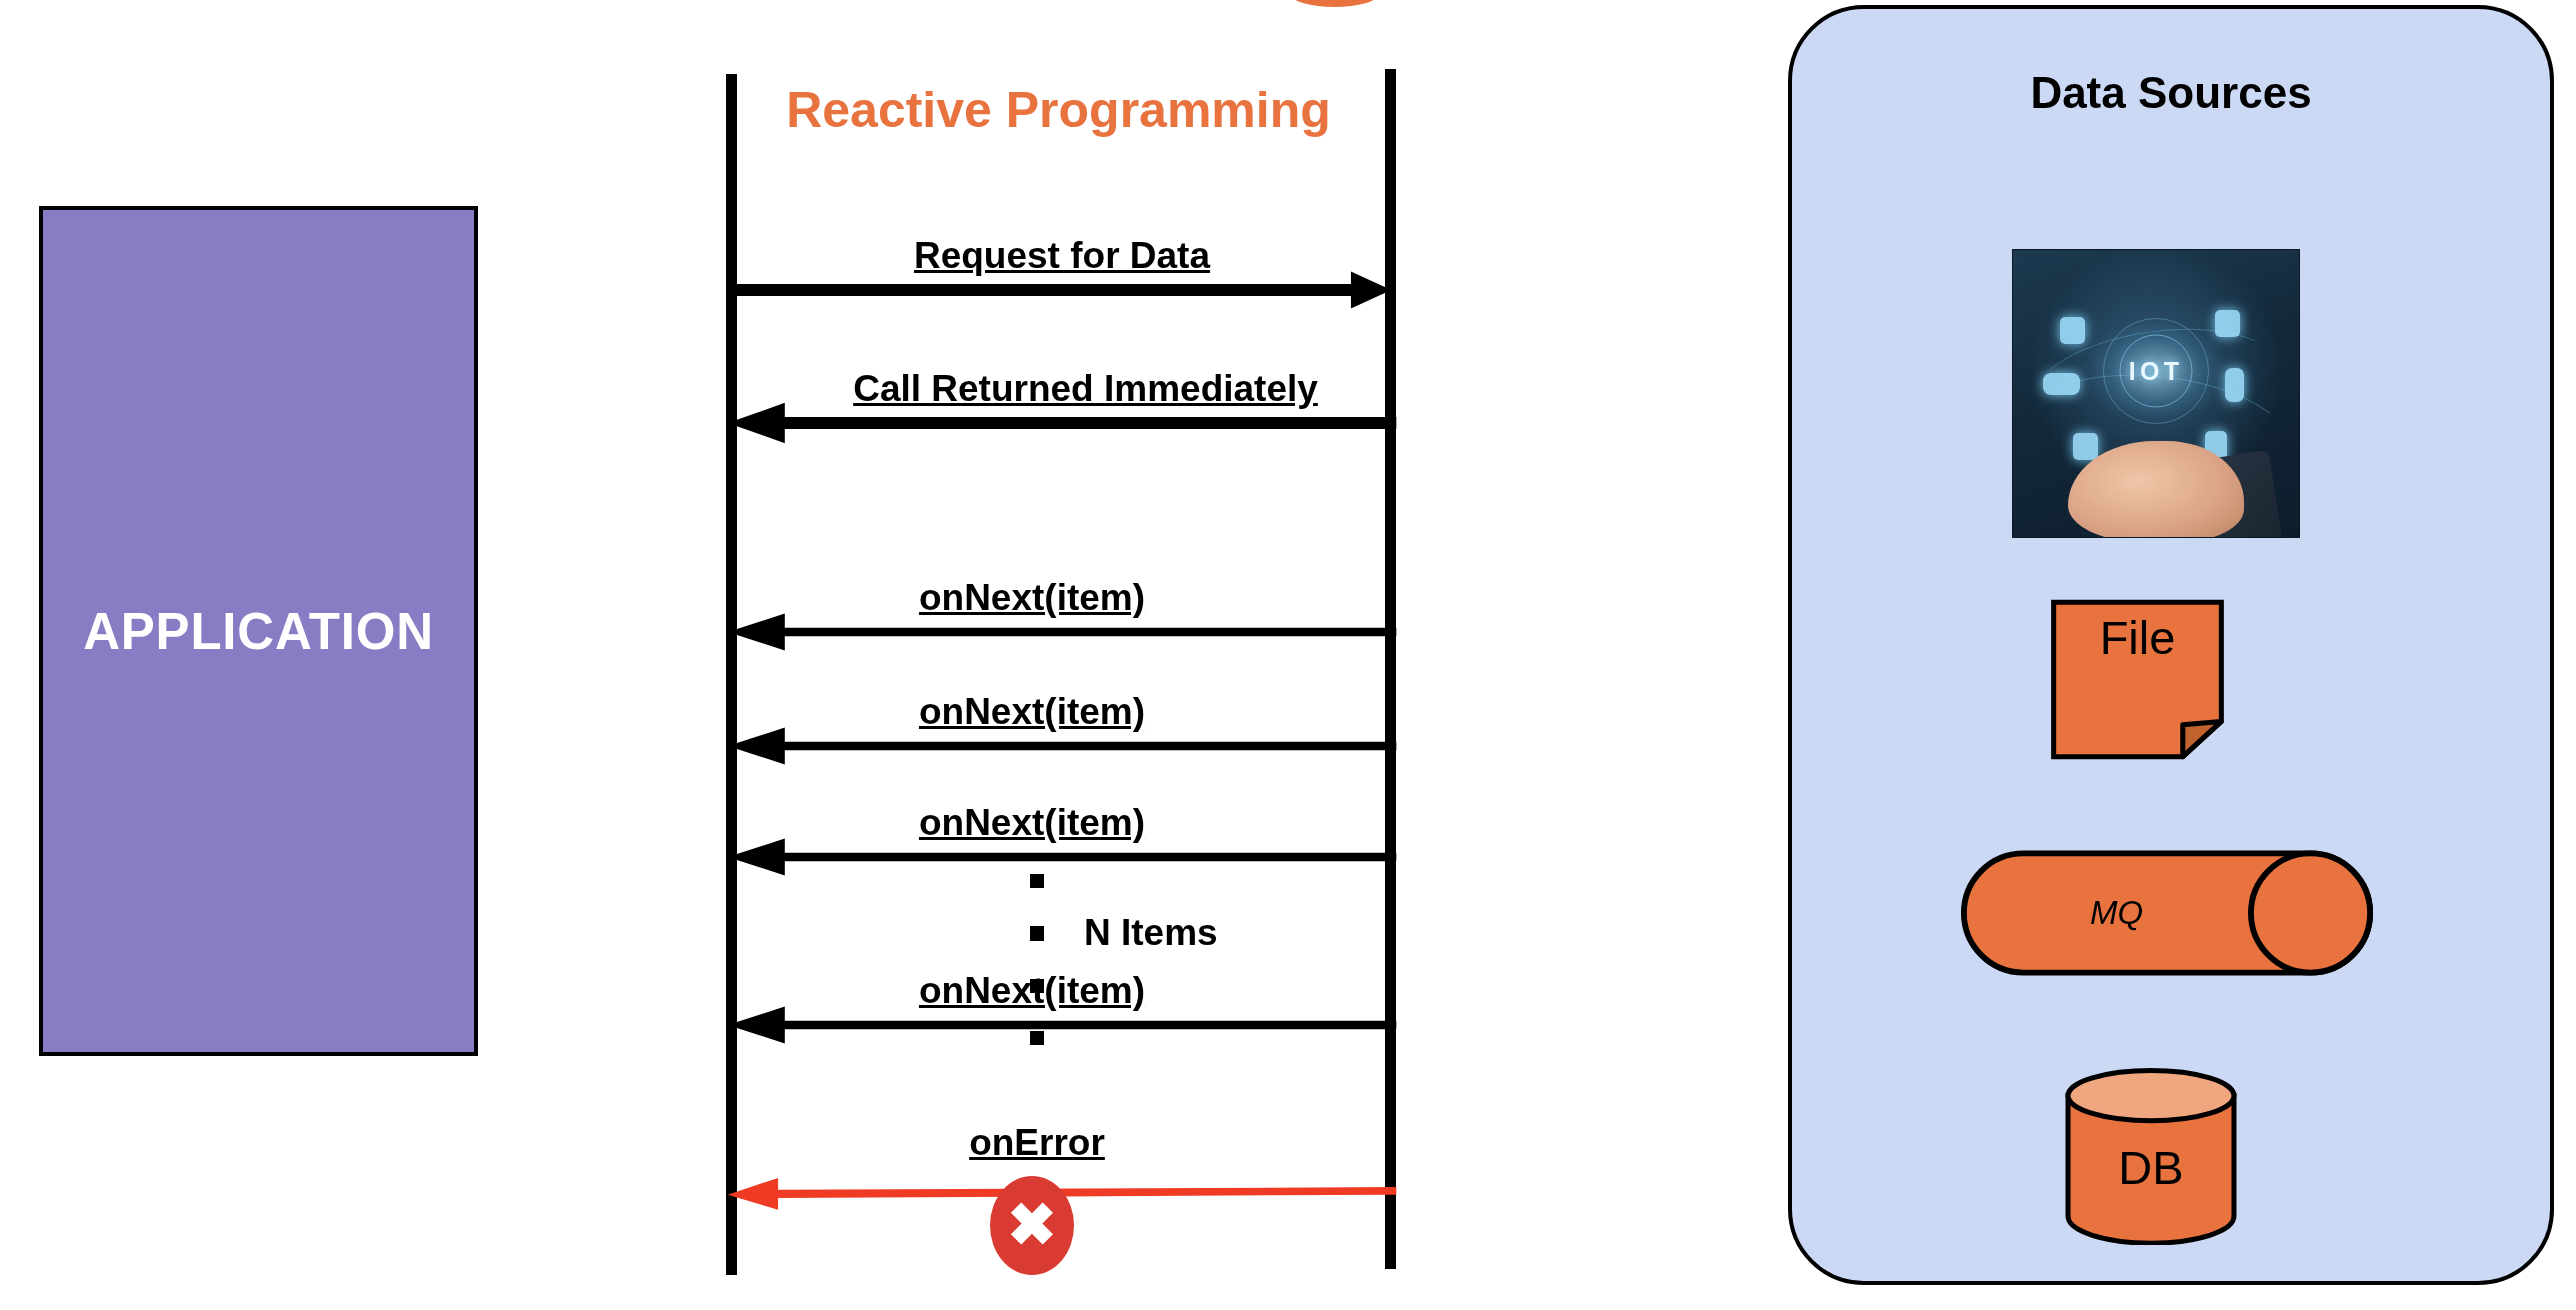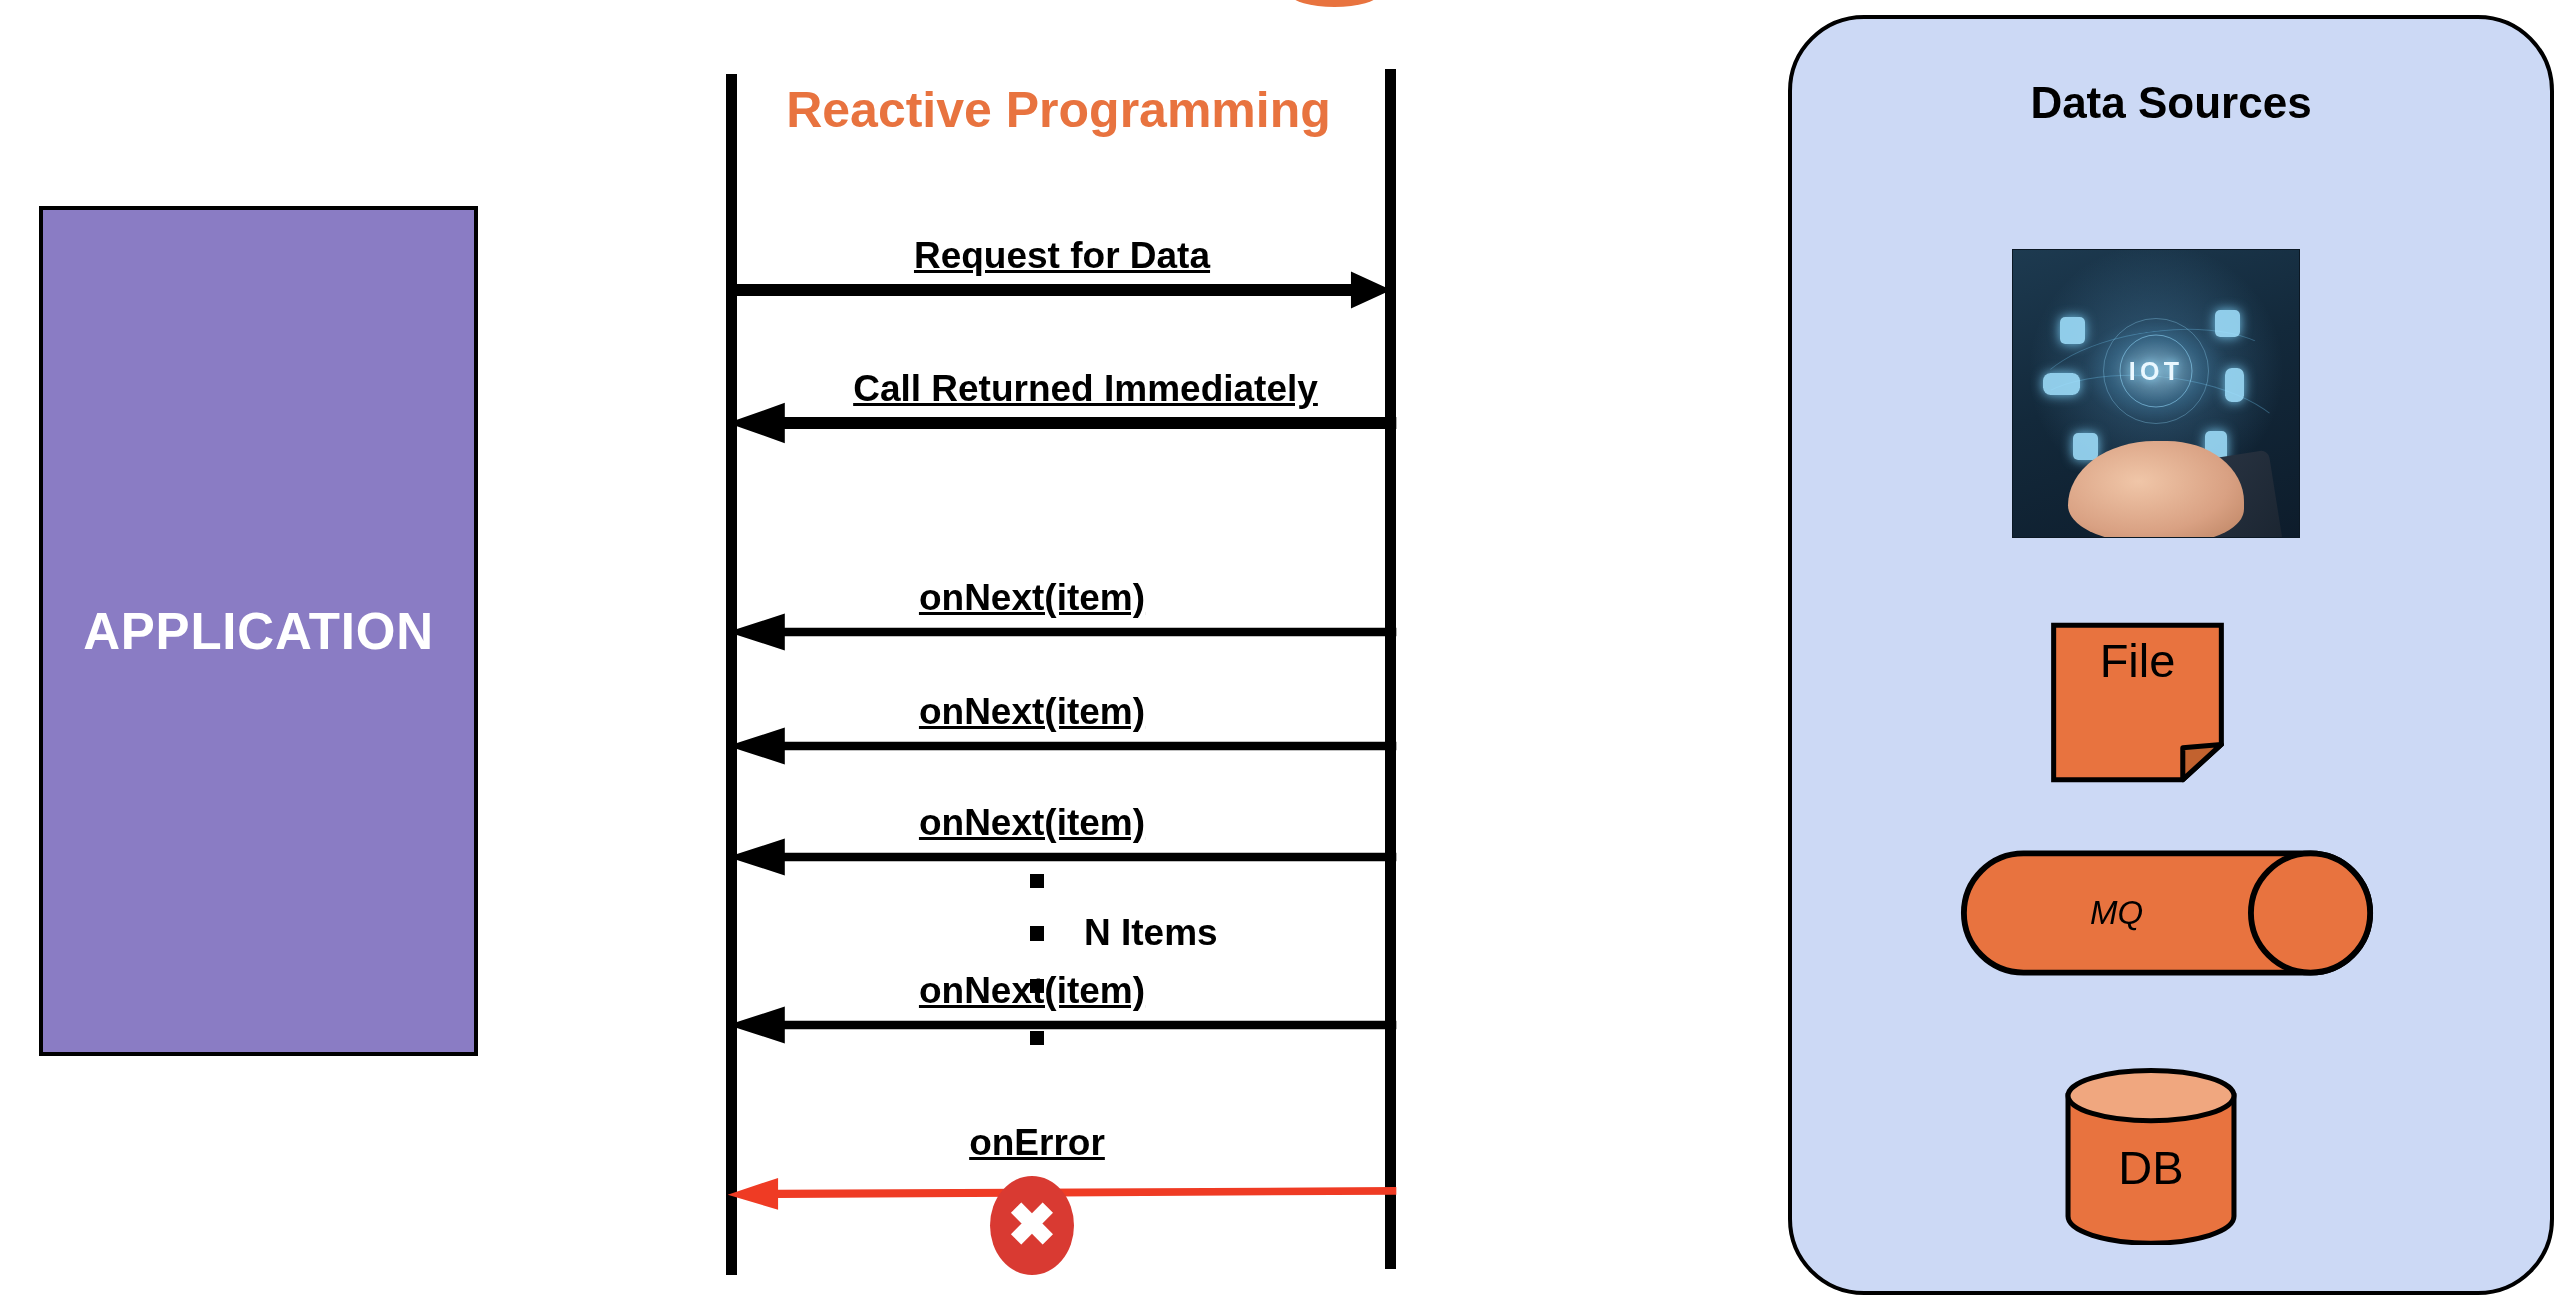--- a/index.html
+++ b/index.html
@@ -67,21 +67,20 @@
   #top-orange-sliver{
     position:absolute;left:1291px;top:-18.5px;width:87px;height:25px;
     background:#e8733f;border-radius:50%;
   }
 
   
   #data-sources-panel{
     position:absolute;left:1788px;top:5px;width:766px;height:1280px;
     background:#ccd9f5;border:4.2px solid #000000;border-radius:76px;
     box-sizing:border-box;
-    margin-top:10px;
   }
   #data-sources-title{
     position:absolute;top:59px;left:0;width:100%;text-align:center;
     font-size:44px;font-weight:bold;color:#000000;
   }
 
   
   #iot-image{
     position:absolute;left:2012px;top:249px;width:286px;height:287px;
     background:
@@ -133,21 +132,21 @@
     position:absolute;right:23.5px;bottom:-11.8px;width:101px;height:92px;
     background:linear-gradient(135deg,#2c3746 0%,#1b2531 100%);
     border-radius:11.8px 8.4px 5px 32px;transform:rotate(-9deg);
   }
   #iot-image .cuff{
     position:absolute;right:87px;bottom:8.4px;width:22px;height:72px;
     background:#d8dfe8;transform:rotate(-9deg);border-radius:3.4px;
   }
 
   
-  #file-shape{position:absolute;left:2050px;top:622px;width:175px;height:114px;}
+  #file-shape{position:absolute;left:2050px;top:599px;width:175px;height:114px;}
   #file-shape .file-label{
     position:absolute;left:0;top:0;width:100%;height:100%;
     display:flex;align-items:center;justify-content:center;
     font-size:47px;color:#000000;padding-bottom:37px;box-sizing:border-box;
   }
 
   
   #mq-shape{position:absolute;left:1958px;top:849px;width:418px;height:128px;}
   #mq-shape .mq-label{
     position:absolute;left:0;top:0;width:100%;height:100%;

